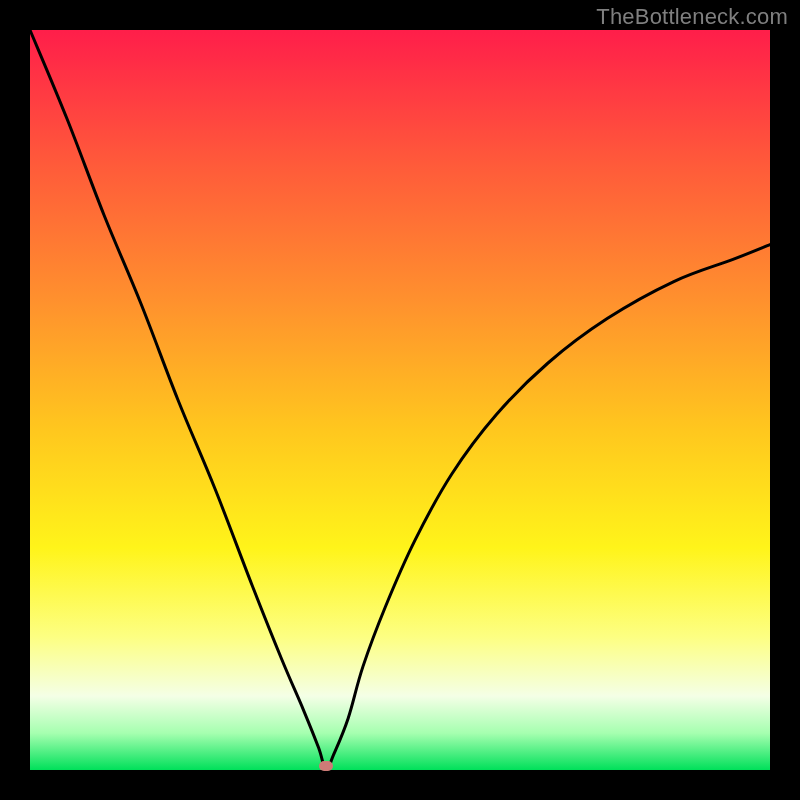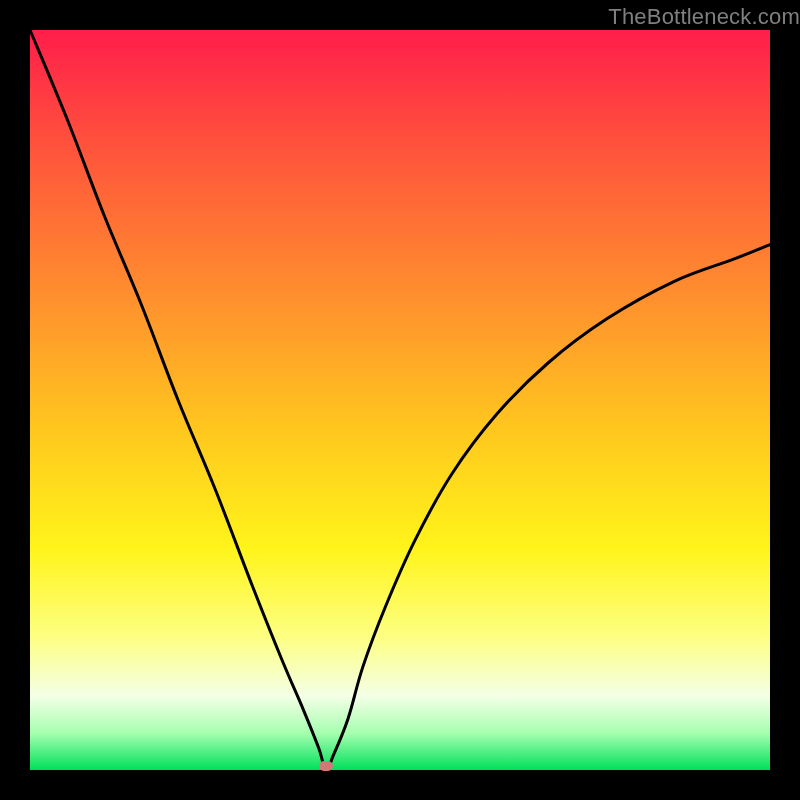--- a/index.html
+++ b/index.html
@@ -32,21 +32,21 @@
       #fff41a 70%,
       #fdff82 82%,
       #f4ffe6 90%,
       #a6ffb0 95%,
       #00e05a 100%
     );
   }
   .watermark {
     position: absolute;
     top: 4px;
-    right: 0;
+    right: 12px;
     color: #7f7f7f;
     font-size: 22px;
     font-weight: 500;
     letter-spacing: 0.2px;
     user-select: none;
     pointer-events: none;
     z-index: 5;
   }
   svg.curve {
     position: absolute;

